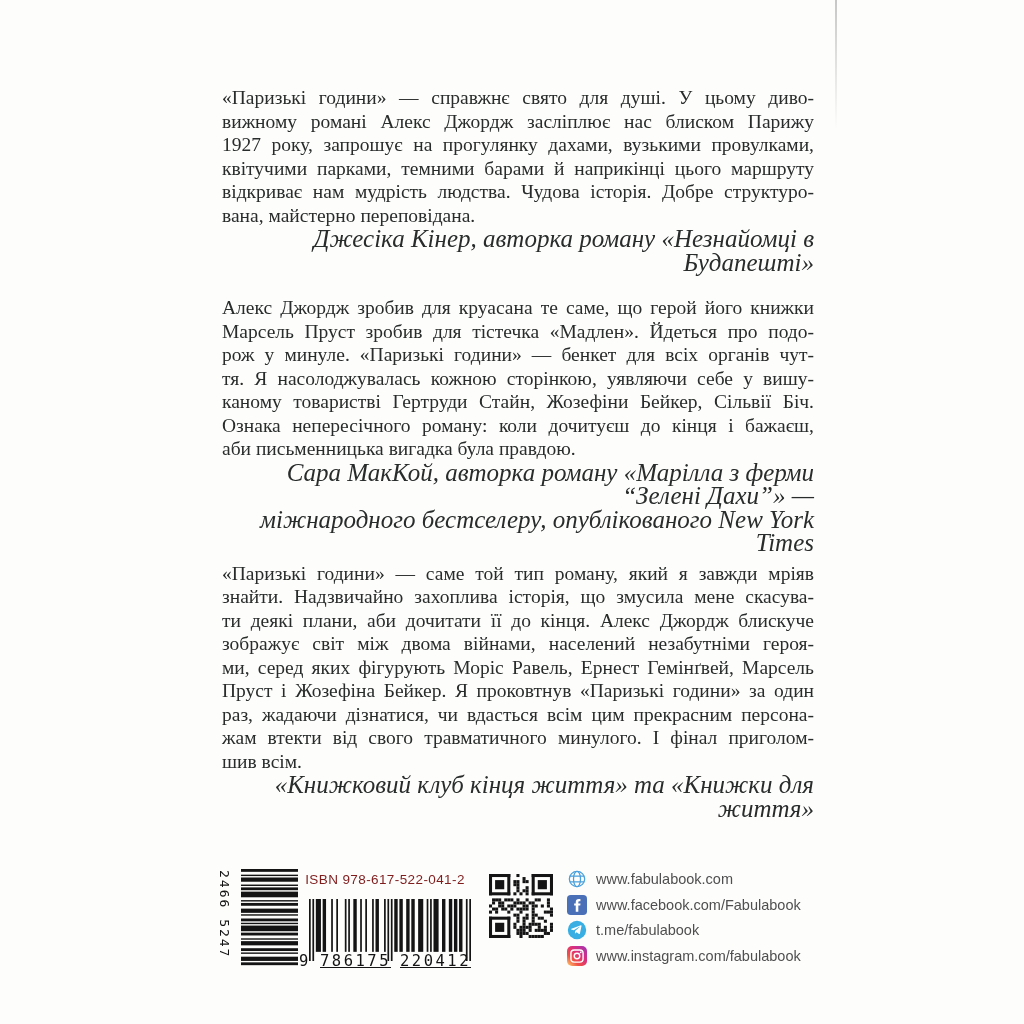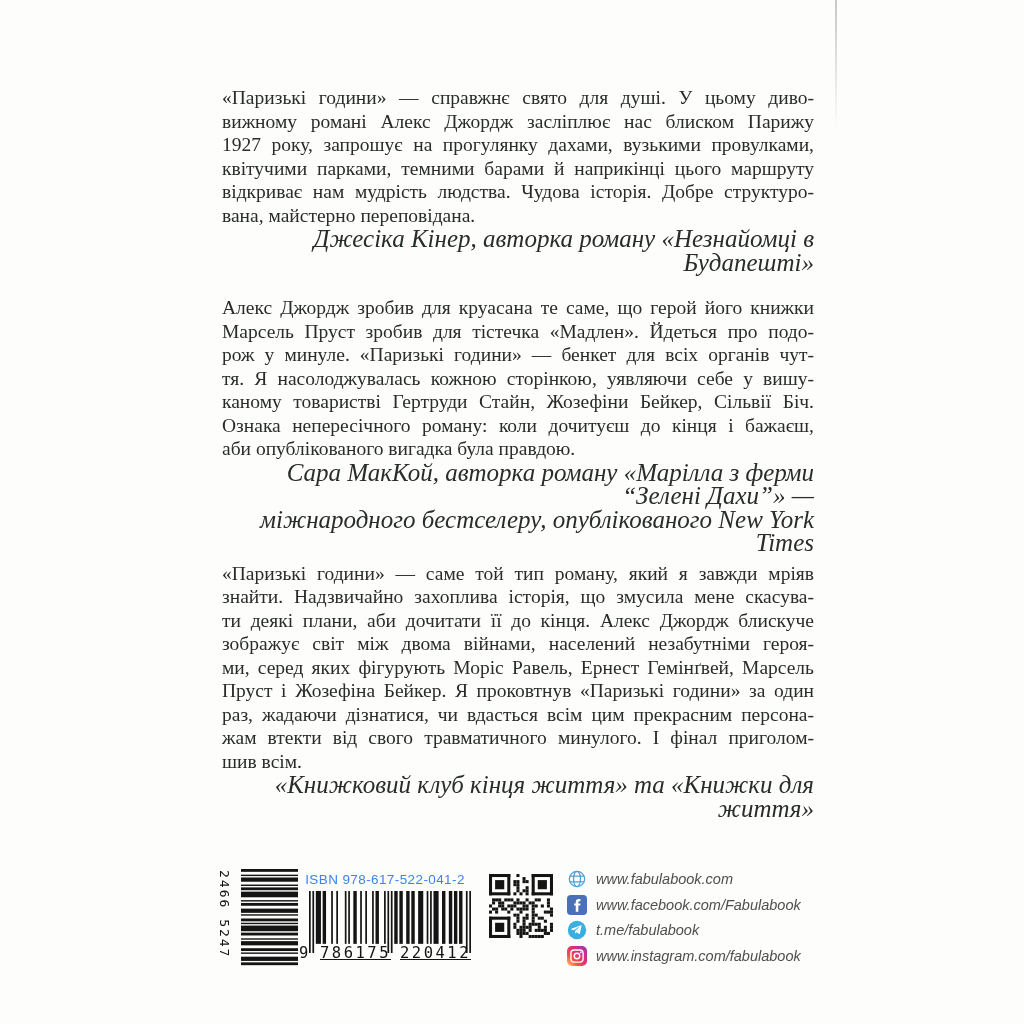--- a/index.html
+++ b/index.html
@@ -18,28 +18,28 @@
   .bl.end{text-align-last:left;}
   .attr{font-size:25px;line-height:23.5px;font-style:italic;text-align:right;}
 
   
   .sidecode{position:absolute;left:217px;top:870px;height:99px;
         writing-mode:vertical-rl;text-orientation:sideways;
         font-family:"DejaVu Sans Mono", monospace;font-size:13px;letter-spacing:2px;color:#141414;}
   .minibar{position:absolute;left:241px;top:869px;width:57px;height:99px;}
   .ean{position:absolute;left:299px;top:872px;width:172px;}
   .isbn-label{font-family:"Liberation Sans", sans-serif;font-size:13.5px;letter-spacing:.4px;
-        color:#3b82f6;text-align:center;white-space:nowrap;margin-bottom:4px;}
+        color:#7f1d1d;text-align:center;white-space:nowrap;margin-bottom:12px;}
   .eanbars{display:block;margin-left:10px;width:162px;height:62px;}
   .ean-digits{display:flex;margin-top:-9px;font-family:"DejaVu Sans Mono", monospace;
         font-size:15.5px;color:#141414;}
   .ean-digits .d9{width:12px;text-align:left;}
   .ean-digits .grp{flex:1;text-align:right;letter-spacing:2.5px;text-decoration:underline;}
   .qr{position:absolute;left:489px;top:874px;width:64px;height:64px;}
-  .social{position:absolute;left:567px;top:869px;display:flex;flex-direction:column;gap:5.5px;font-style:italic;}
+  .social{position:absolute;left:567px;top:869px;display:flex;flex-direction:column;gap:5.5px;}
   .srow{display:flex;align-items:center;gap:9px;height:20px;}
   .sicon{width:20px;height:20px;flex:0 0 20px;}
   .sicon svg{width:20px;height:20px;display:block;}
   .stext{font-family:"Liberation Sans", sans-serif;font-size:14.5px;color:#4f4f4f;white-space:nowrap;}
 </style>
 </head>
 <body>
 
 <div class="page">
   <div class="edge-line"></div>
@@ -56,21 +56,21 @@
       <div class="attr">Джесіка Кінер, авторка роману «Незнайомці в Будапешті»</div>
     </section>
 
     <section class="review mt22">
       <div class="bl">Алекс Джордж зробив для круасана те саме, що герой його книжки</div>
       <div class="bl">Марсель Пруст зробив для тістечка «Мадлен». Йдеться про подо-</div>
       <div class="bl">рож у минуле. «Паризькі години» — бенкет для всіх органів чут-</div>
       <div class="bl">тя. Я насолоджувалась кожною сторінкою, уявляючи себе у вишу-</div>
       <div class="bl">каному товаристві Гертруди Стайн, Жозефіни Бейкер, Сільвії Біч.</div>
       <div class="bl">Ознака непересічного роману: коли дочитуєш до кінця і бажаєш,</div>
-      <div class="bl end">аби опублікованого вигадка була правдою.</div>
+      <div class="bl end">аби письменницька вигадка була правдою.</div>
       <div class="attr">Сара МакКой, авторка роману «Марілла з ферми “Зелені Дахи”» —</div>
       <div class="attr">міжнародного бестселеру, опублікованого New York Times</div>
     </section>
 
     <section class="review mt17">
       <div class="bl">«Паризькі години» — саме той тип роману, який я завжди мріяв</div>
       <div class="bl">знайти. Надзвичайно захоплива історія, що змусила мене скасува-</div>
       <div class="bl">ти деякі плани, аби дочитати її до кінця. Алекс Джордж блискуче</div>
       <div class="bl">зображує світ між двома війнами, населений незабутніми героя-</div>
       <div class="bl">ми, серед яких фігурують Моріс Равель, Ернест Гемінґвей, Марсель</div>

